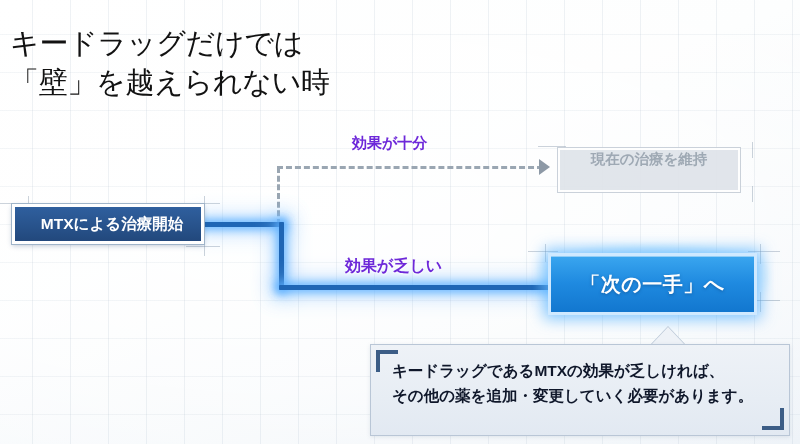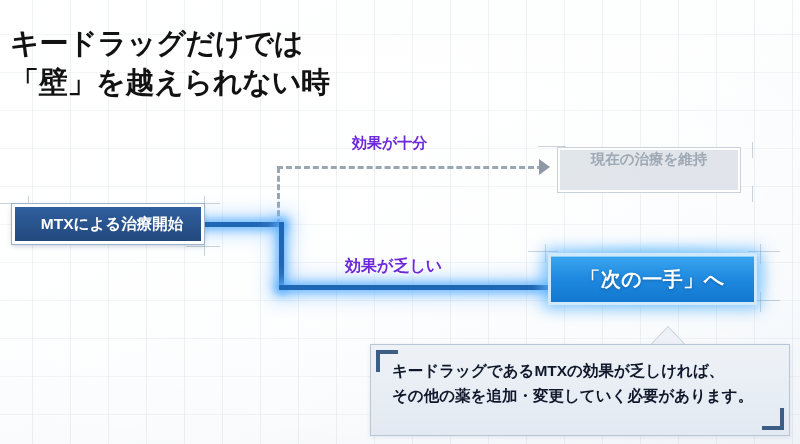--- a/index.html
+++ b/index.html
@@ -30,21 +30,21 @@
       radial-gradient(ellipse 120% 85% at 38% 48%, rgba(255,255,255,0.92) 0%, rgba(255,255,255,0.55) 45%, rgba(232,238,244,0.0) 80%),
       linear-gradient(160deg, #ffffff 0%, #fdfefe 40%, #eef3f8 100%);
     pointer-events: none;
   }
 
   
   #title {
     position: absolute;
     left: 10px; top: 24px;
     font-size: 29px;
-    font-weight: bold;
+    font-weight: normal;
     line-height: 1.33;
     color: #121212;
     letter-spacing: -0.3px;
     white-space: pre-line;
     text-shadow: 0 1px 0 rgba(255,255,255,0.6);
   }
 
   
   .tick {
     position: absolute;
@@ -147,21 +147,21 @@
   #next-node-glow {
     position: absolute;
     left: 536px; top: 244px;
     width: 234px; height: 64px;
     background: radial-gradient(ellipse at center, rgba(120,200,255,0.75) 0%, rgba(150,215,255,0.35) 55%, rgba(200,235,255,0) 80%);
     filter: blur(2px);
   }
   #next-node {
     position: absolute;
     left: 548px; top: 253px;
-    width: 209px; height: 52px;
+    width: 209px; height: 62px;
     background: linear-gradient(180deg, #3aa6ef 0%, #1f8ae0 48%, #1277cf 100%);
     border: 3px solid #cfe9ff;
     box-shadow: 0 0 14px 4px rgba(90,180,255,0.75), inset 0 1px 0 rgba(255,255,255,0.45);
     display: flex; align-items: center; justify-content: center;
   }
   #next-node .label {
     color: #ffffff;
     font-size: 20px;
     font-weight: bold;
     letter-spacing: 0.5px;

